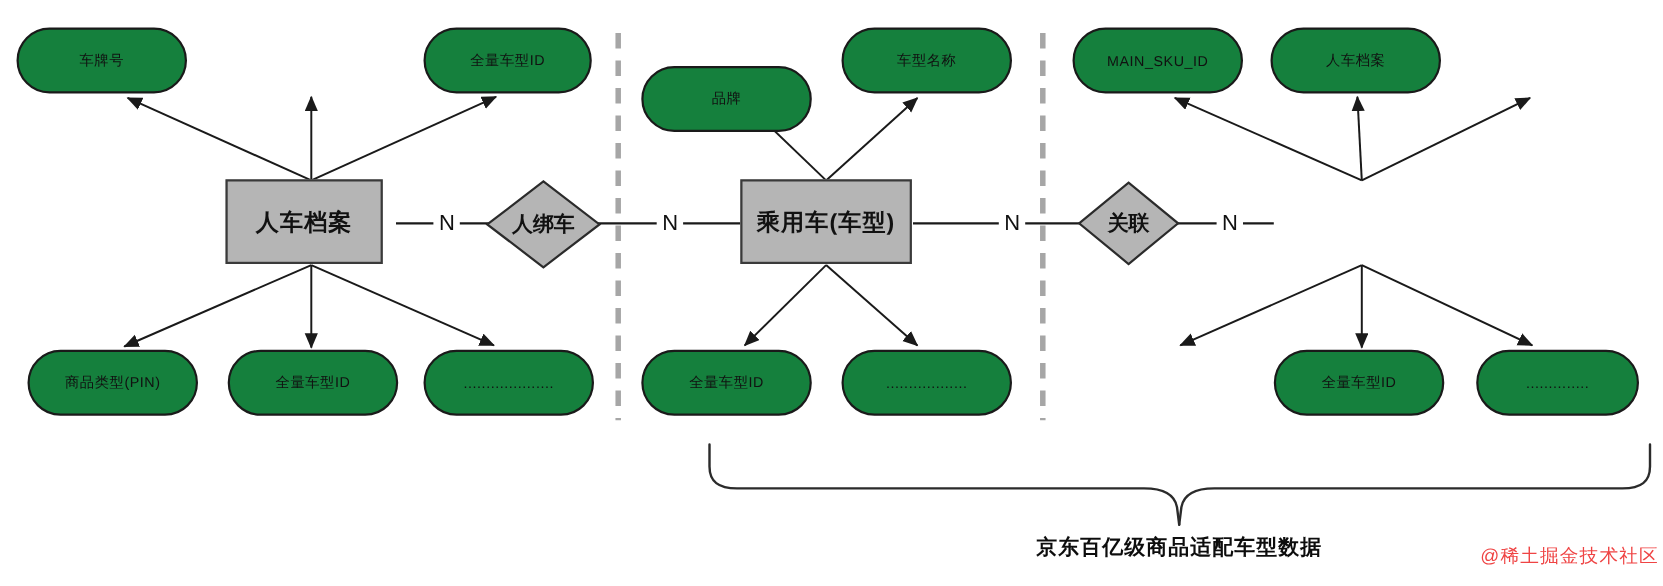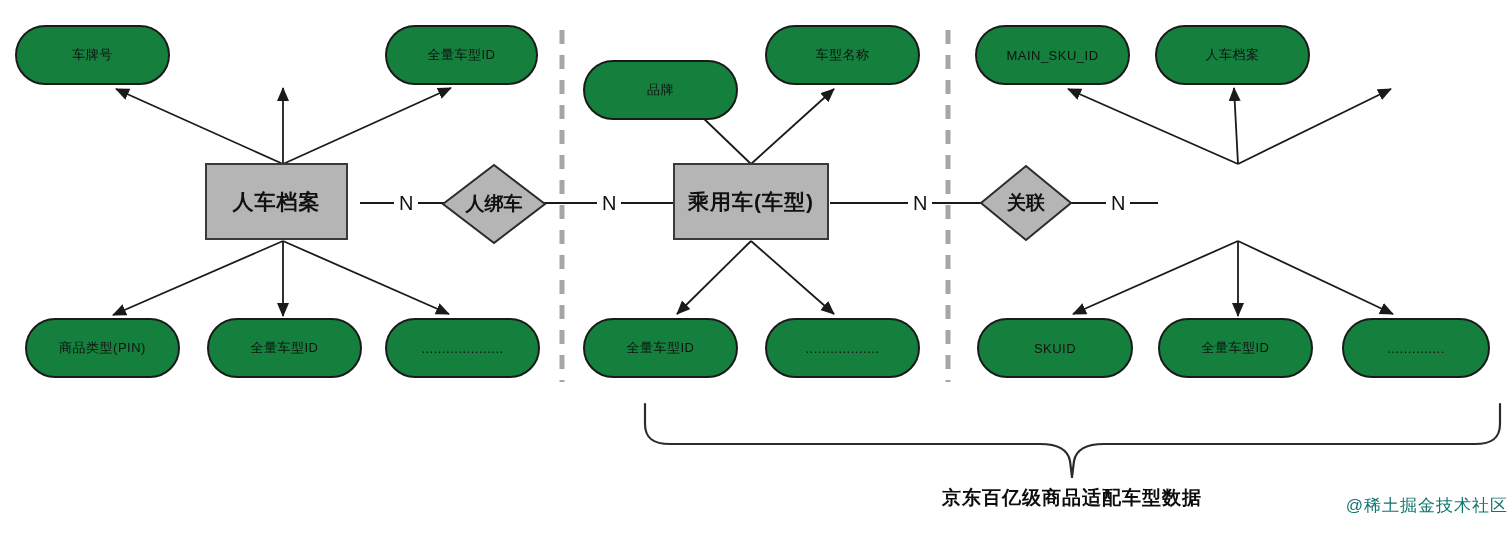--- a/index.html
+++ b/index.html
@@ -65,21 +65,21 @@
     position: absolute;
     font-size: 19px;
     font-weight: bold;
     color: #0d0d0d;
     text-align: center;
     letter-spacing: 1px;
   }
   .watermark {
     position: absolute;
     font-size: 17px;
-    color: #0f766e;
+    color: #ef4444;
     text-align: right;
     letter-spacing: 1px;
   }
 </style>
 </head>
 <body>
 
 <div id="stage">
 
   <svg id="wires" viewBox="0 0 1512 533" xmlns="http://www.w3.org/2000/svg">
@@ -175,23 +175,20 @@
     </div>
   <div class="node attr" style="left:385px;  top:318px; width:155px;">
       <span>....................</span>
     </div>
   <div class="node attr" style="left:583px;  top:318px; width:155px;">
       <span>全量车型ID</span>
     </div>
   <div class="node attr" style="left:765px;  top:318px; width:155px;">
       <span>..................</span>
     </div>
-  <div class="node attr" style="left:977px;  top:318px; width:156px;">
-      <span>SKUID</span>
-    </div>
   <div class="node attr" style="left:1158px; top:318px; width:155px;">
       <span>全量车型ID</span>
     </div>
   <div class="node attr" style="left:1342px; top:318px; width:148px;">
       <span>..............</span>
     </div>
 
   <div class="caption" style="left:912px; top:485px; width:320px;">京东百亿级商品适配车型数据</div>
 
   <div class="watermark" style="left:1320px; top:494px; width:188px;">@稀土掘金技术社区</div>

